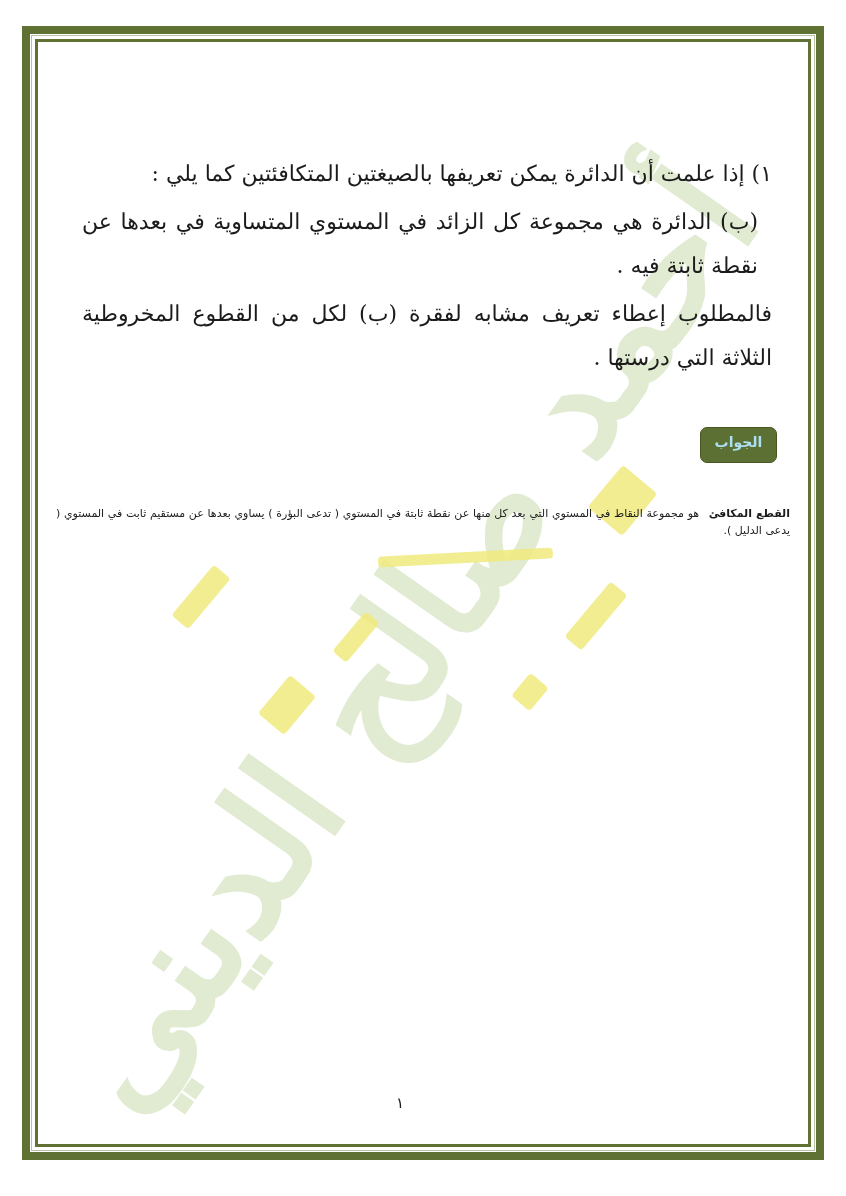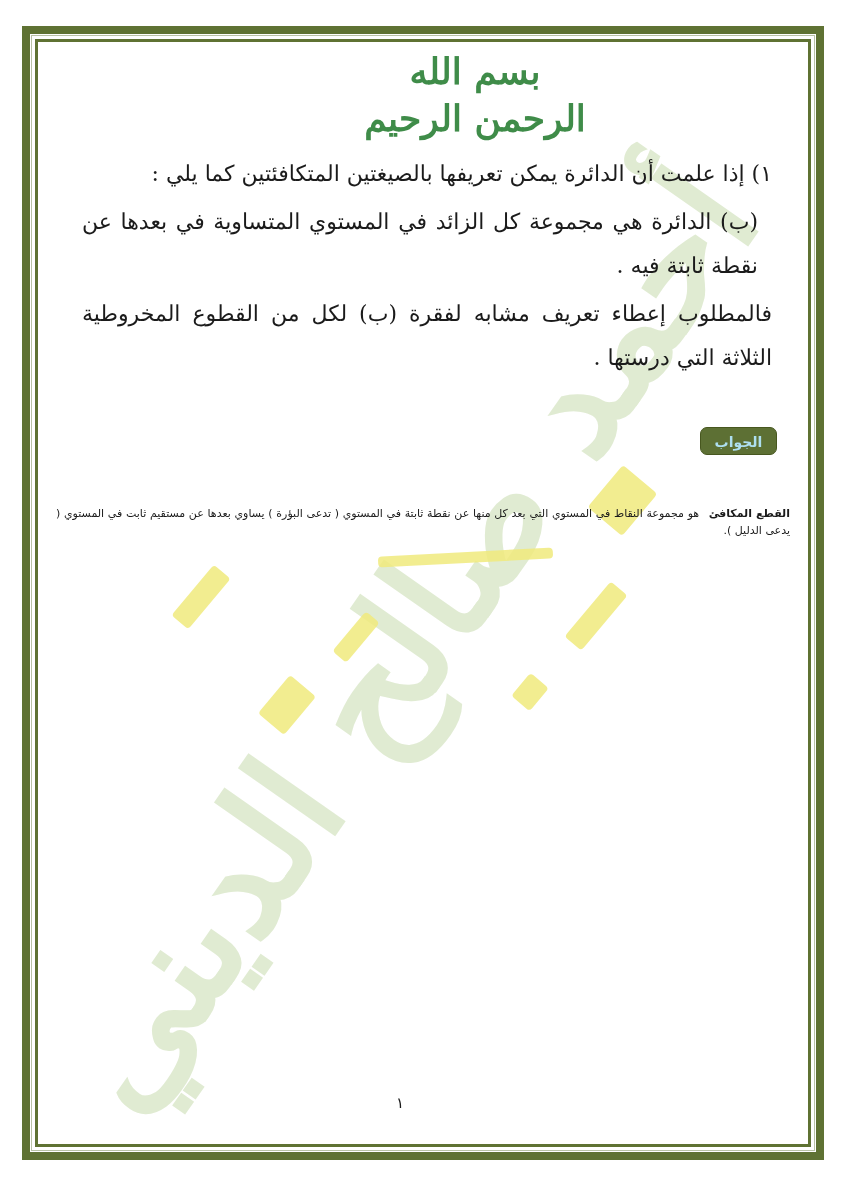--- a/index.html
+++ b/index.html
@@ -98,21 +98,21 @@
   }
   .question p { margin: 0 0 4px 0; }
   .question p.indent { padding-right: 14px; }
 
   
   .answer-badge {
     position: absolute;
     top: 427px;
     right: 69px;
     width: 77px;
-    height: 28px;
+    height: 36px;
     background: #5d7034;
     border: 1px solid #47571f;
     border-radius: 7px;
     color: #aedff0;
     font-family: "DejaVu Sans", sans-serif;
     font-weight: bold;
     font-size: 14px;
     line-height: 28px;
     text-align: center;
     direction: rtl;
@@ -162,21 +162,20 @@
   <div class="wm-patch wm-p5"></div>
   <div class="wm-patch wm-p6"></div>
   <div class="wm-patch wm-p7"></div>
 
   <div class="frame-outer">
     <div class="frame-hairline">
       <div class="frame-inner"></div>
     </div>
   </div>
 
-  <div class="bismillah">بسم الله الرحمن الرحيم</div>
 
   <div class="question" dir="rtl">
     <p>١) إذا علمت أن الدائرة يمكن تعريفها بالصيغتين المتكافئتين كما يلي :</p>
     <p class="indent">(ب) الدائرة هي مجموعة كل الزائد في المستوي المتساوية في بعدها عن نقطة ثابتة فيه .</p>
     <p>فالمطلوب إعطاء تعريف مشابه لفقرة (ب) لكل من القطوع المخروطية الثلاثة التي درستها .</p>
   </div>
 
   <div class="answer-badge">الجواب</div>
 
   <div class="answers" dir="rtl">

